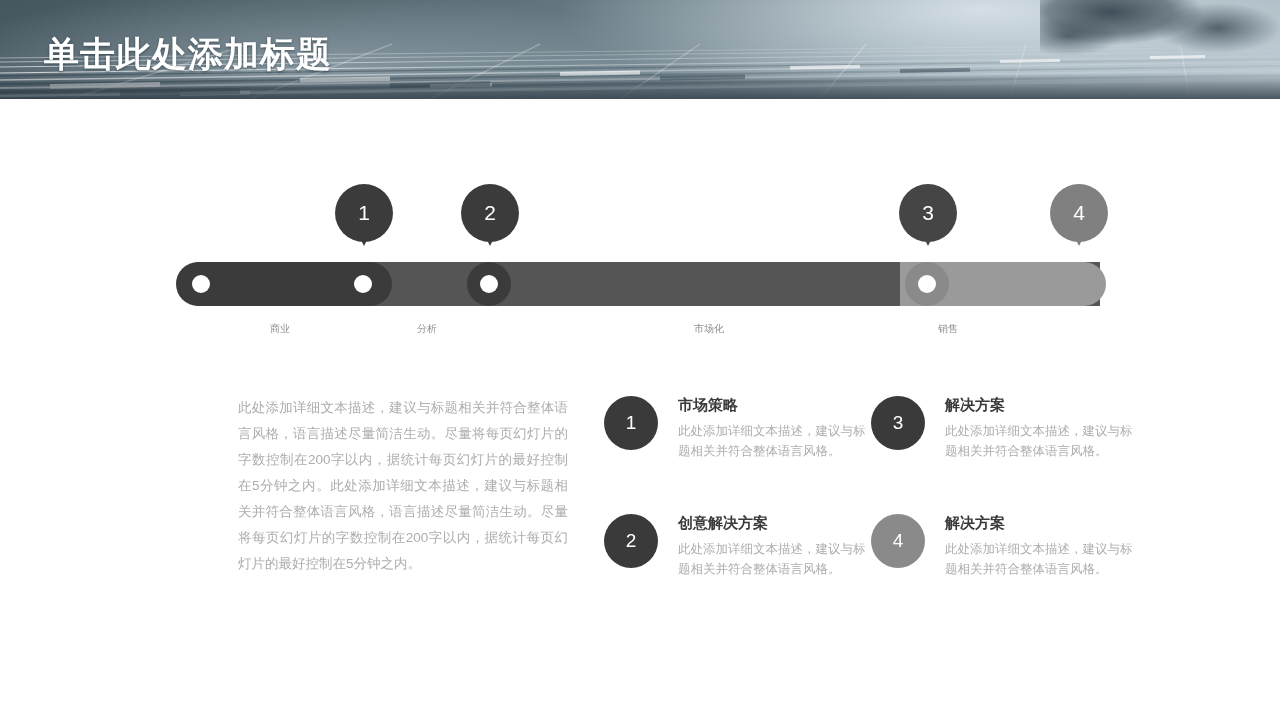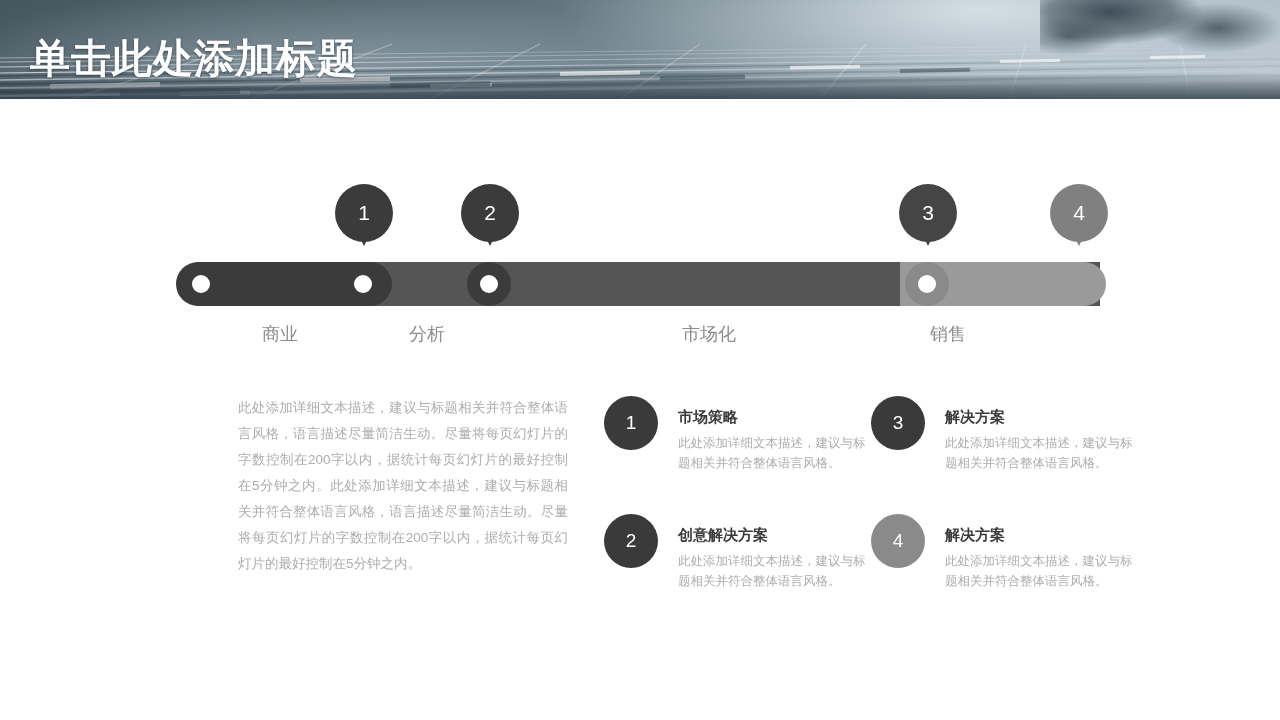--- a/index.html
+++ b/index.html
@@ -32,22 +32,22 @@
                radial-gradient(ellipse 86px 34px at 178px 62px, rgba(58,74,84,.80) 0%, rgba(58,74,84,0) 74%),
                radial-gradient(ellipse 70px 26px at 28px 70px, rgba(48,64,74,.70) 0%, rgba(48,64,74,0) 76%);
   }
   
   #grid{position:absolute;left:0;top:0;width:1280px;height:99px;}
   #header .bottomshade{
     position:absolute;left:0;bottom:0;width:1280px;height:26px;
     background:linear-gradient(180deg, rgba(52,66,76,0) 0%, rgba(52,66,76,.55) 60%, rgba(44,58,68,.80) 100%);
   }
   #title{
-    position:absolute;left:30px;top:31px;
-    font-size:40px;font-weight:bold;color:#ffffff;
+    position:absolute;left:44px;top:31px;
+    font-size:35px;font-weight:bold;color:#ffffff;
     letter-spacing:1px;
     text-shadow:0 1px 3px rgba(20,34,44,.55);
     white-space:nowrap;
   }
 
   
   #timeline{position:absolute;left:0;top:180px;width:1280px;height:170px;}
 
   .bar-seg{position:absolute;top:82px;height:44px;}
   .seg-a{left:176px;width:216px;background:#3b3b3b;border-radius:22px;}
@@ -68,39 +68,39 @@
     clip-path:polygon(0% 0%,100% 0%,50% 100%);
   }
   .pin .num{
     position:absolute;left:0;top:0;width:58px;height:58px;
     display:flex;align-items:center;justify-content:center;
     color:#ffffff;font-size:21px;font-weight:normal;
   }
 
   .phase-label{
     position:absolute;top:142px;
-    font-size:18px;color:#8d8d8d;white-space:nowrap;
+    font-size:10px;color:#8d8d8d;white-space:nowrap;
     transform:translateX(-50%);
   }
 
   
   #paragraph{
     position:absolute;left:230px;top:395px;width:330px;
     font-size:13.5px;line-height:26px;color:#adadad;
     text-align:justify;
     margin-left:8px;
   }
 
   .item{position:absolute;width:265px;height:108px;}
   .item .circle{
     position:absolute;left:0;top:0;width:54px;height:54px;border-radius:50%;
     display:flex;align-items:center;justify-content:center;
     color:#ffffff;font-size:19px;
   }
-  .item .itext{position:absolute;left:74px;top:12px;width:190px;}
+  .item .itext{position:absolute;left:74px;top:0;width:190px;}
   .item .ititle{
     font-size:15px;font-weight:bold;color:#3a3a3a;margin:0 0 7px 0;line-height:18px;
   }
   .item .idesc{
     font-size:12.5px;line-height:20px;color:#adadad;
   }
 </style>
 </head>
 <body>
 

